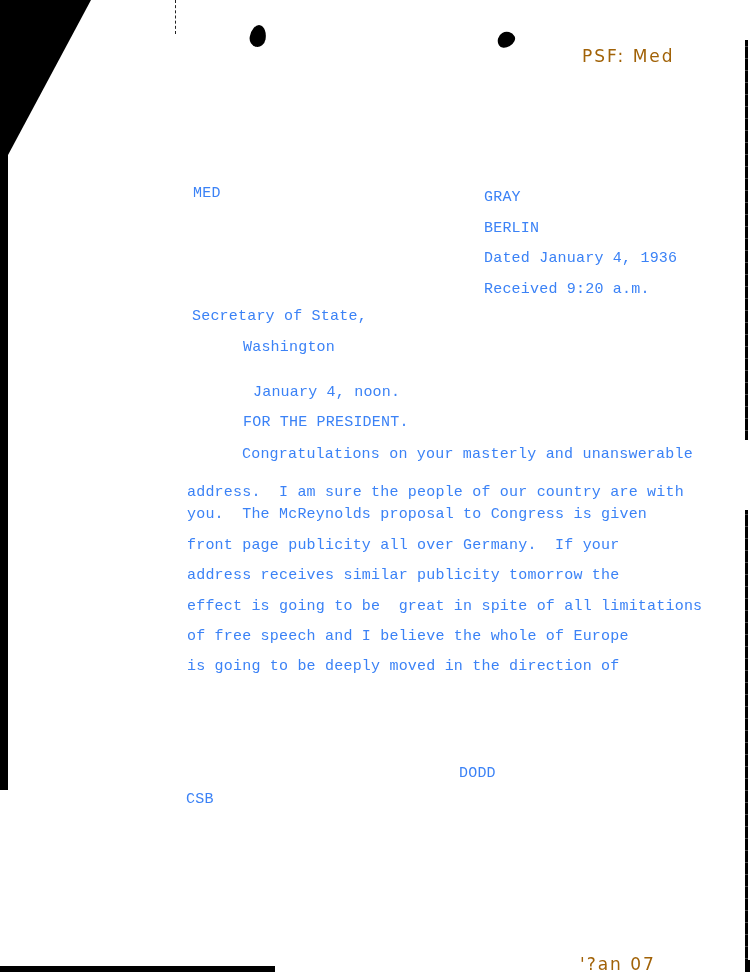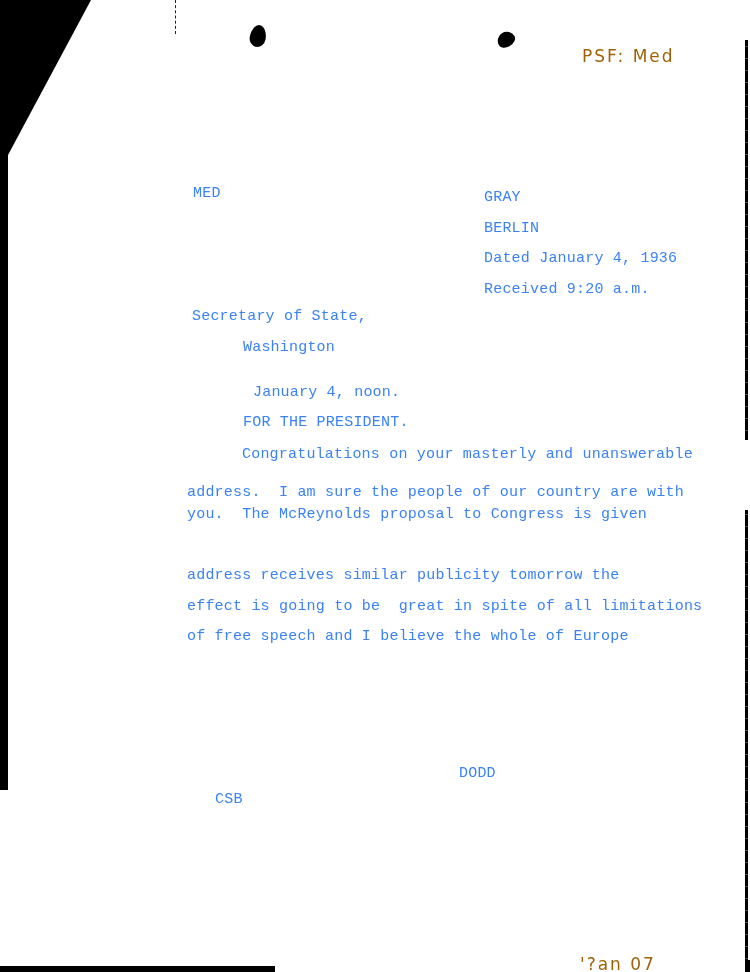--- a/index.html
+++ b/index.html
@@ -118,20 +118,22 @@
 
   <div class="tw" style="left:192px; top:309px;">Secretary of State,</div>
   <div class="tw" style="left:243px; top:340px;">Washington</div>
 
   <div class="tw" style="left:253px; top:385px;">January 4, noon.</div>
   <div class="tw" style="left:243px; top:415px;">FOR THE PRESIDENT.</div>
 
   <div class="tw" style="left:242px; top:447px;text-align:right;">Congratulations on your masterly and unanswerable</div>
   <div class="tw body-line" style="top:485px;">address.  I am sure the people of our country are with</div>
   <div class="tw body-line" style="top:507px;">you.  The McReynolds proposal to Congress is given</div>
+  <div class="tw body-line" style="top:538px;">front page publicity all over Germany.  If your</div>
   <div class="tw body-line" style="top:568px;">address receives similar publicity tomorrow the</div>
   <div class="tw body-line" style="top:599px;">effect is going to be  great in spite of all limitations</div>
   <div class="tw body-line" style="top:629px;">of free speech and I believe the whole of Europe</div>
+  <div class="tw body-line" style="top:659px;">is going to be deeply moved in the direction of</div>
 
   <div class="tw" style="left:459px; top:766px;">DODD</div>
-  <div class="tw" style="left:186px; top:792px;margin-left:29px;">CSB</div>
+  <div class="tw" style="left:186px; top:792px;">CSB</div>
 
 </div>
 
 </body></html>

